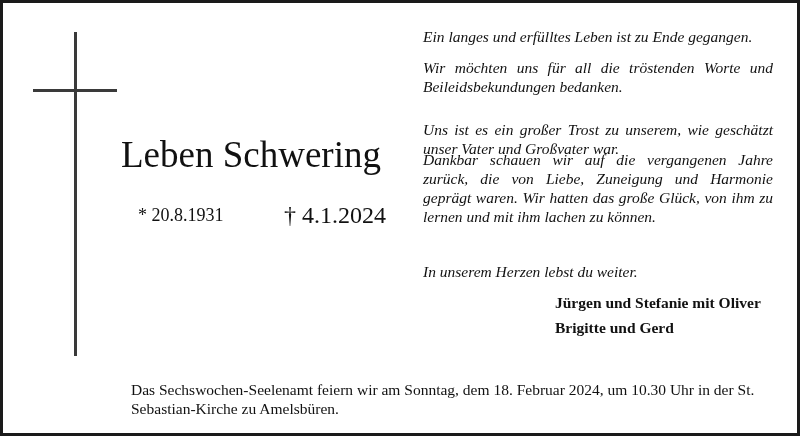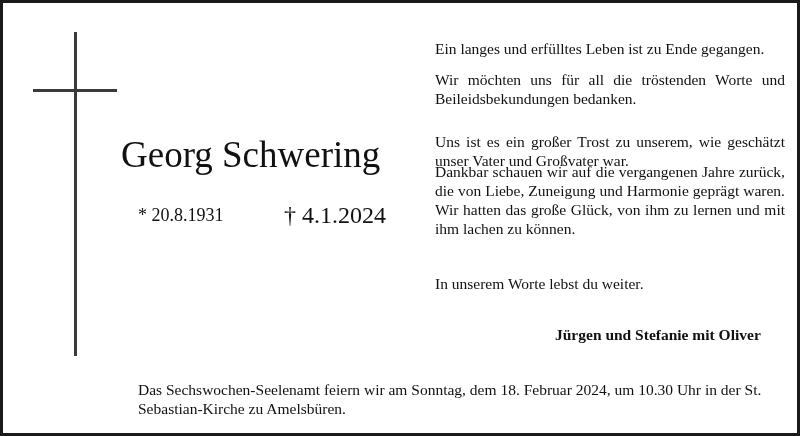--- a/index.html
+++ b/index.html
@@ -30,53 +30,54 @@
       font-size: 18px; line-height: 22px; white-space: nowrap;
     }
     .death {
       position: absolute; left: 281px; top: 201px;
       font-size: 24px; line-height: 22px; white-space: nowrap;
     }
     .text-col {
       position: absolute; left: 420px; top: 24px; width: 350px;
       font-size: 15.5px; line-height: 19px;
     }
-    .para { margin: 12px; text-align: justify; }
+    .para { margin: 0; text-align: justify; font-style: italic; }
     .para.last-left { text-align-last: left; }
     .p1 { position: absolute; top: 0; left: 0; width: 350px; white-space: nowrap; }
     .p2 { position: absolute; top: 31px; left: 0; width: 350px; }
     .p3 { position: absolute; top: 93px; left: 0; width: 350px; }
     .p4 { position: absolute; top: 123px; left: 0; width: 350px; }
     .p5 { position: absolute; top: 235px; left: 0; width: 350px; white-space: nowrap; }
     .sig {
       position: absolute; left: 552px;
-      font-size: 15.5px; font-weight: bold; line-height: 19px; white-space: nowrap; margin-top: 32px;
+      font-size: 15.5px; font-weight: bold; line-height: 19px; white-space: nowrap;
     }
     .sig1 { top: 290px; }
     .sig2 { top: 315px; }
     .footer {
-      position: absolute; left: 135px; top: 377px; width: 660px;
+      position: absolute; left: 128px; top: 377px; width: 660px;
       font-size: 15.5px; line-height: 19px;
     }
   </style>
 </head>
 <body>
 
 <div class="card">
   <div class="cross-v"></div>
   <div class="cross-h"></div>
 
-  <div class="name">Georg Schwering</div>
+  <div class="name">Leben Schwering</div>
   <div class="birth">* 20.8.1931</div>
   <div class="death">† 4.1.2024</div>
 
   <div class="text-col">
     <p class="para p1">Ein langes und erfülltes Leben ist zu Ende gegangen.</p>
     <p class="para last-left p2">Wir möchten uns für all die tröstenden Worte und Beileidsbekundungen bedanken.</p>
     <p class="para last-left p3">Uns ist es ein großer Trost zu unserem, wie geschätzt unser Vater und Großvater war.</p>
     <p class="para last-left p4">Dankbar schauen wir auf die vergangenen Jahre zurück, die von Liebe, Zuneigung und Harmonie geprägt waren. Wir hatten das große Glück, von ihm zu lernen und mit ihm lachen zu können.</p>
-    <p class="para p5">In unserem Worte lebst du weiter.</p>
+    <p class="para p5">In unserem Herzen lebst du weiter.</p>
   </div>
 
   <div class="sig sig1">Jürgen und Stefanie mit Oliver</div>
+  <div class="sig sig2">Brigitte und Gerd</div>
 
   <div class="footer">Das Sechswochen-Seelenamt feiern wir am Sonntag, dem 18. Februar 2024, um 10.30 Uhr in der St. Sebastian-Kirche zu Amelsbüren.</div>
 </div>
 
 </body></html>

